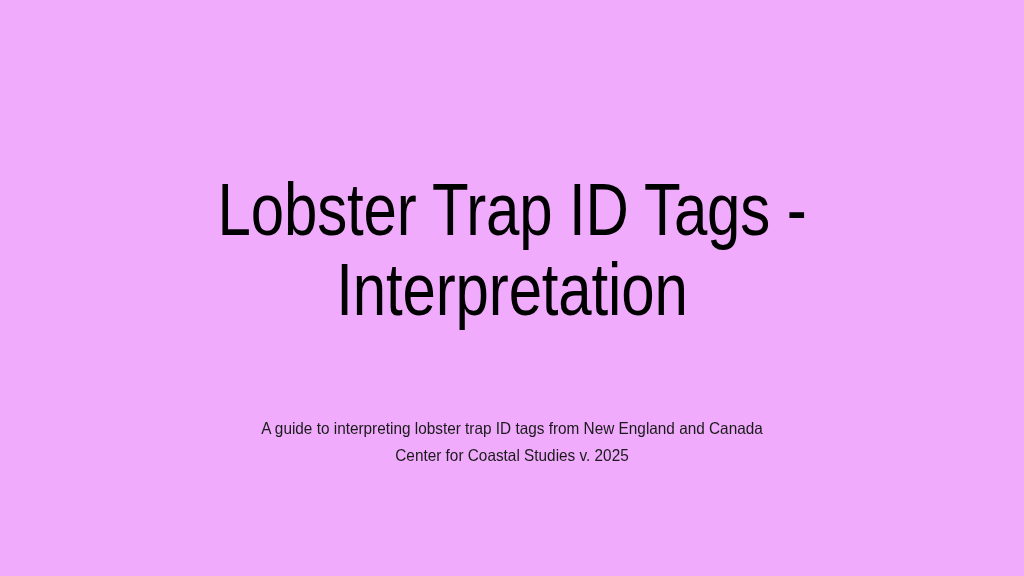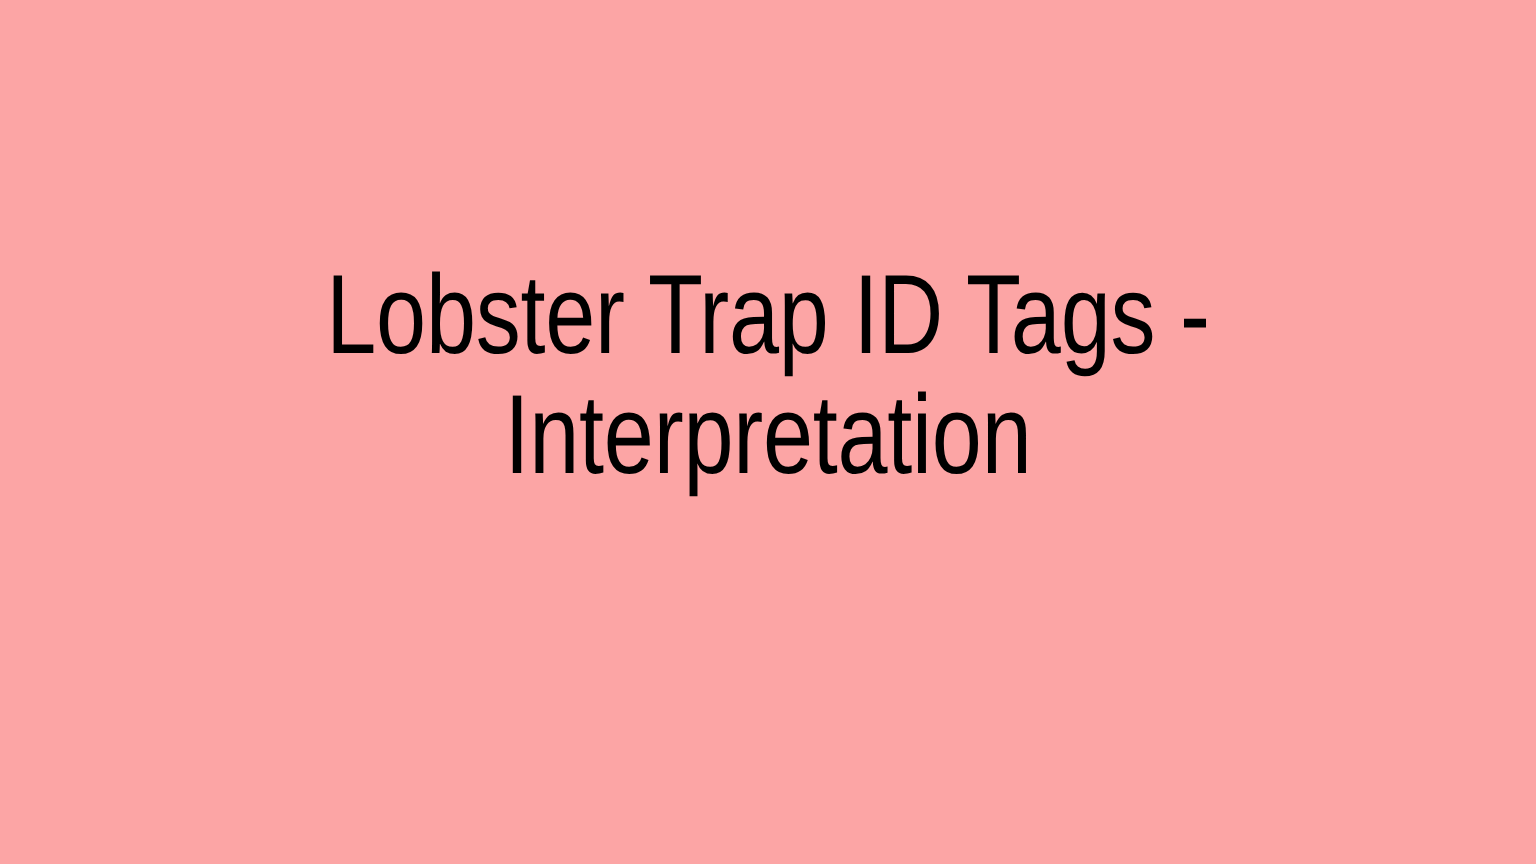--- a/index.html
+++ b/index.html
@@ -14,21 +14,21 @@
     background: #ffffff;
     font-family: "Liberation Sans", "DejaVu Sans", sans-serif;
     overflow: hidden;
   }
 
   
   .slide {
     position: relative;
     width: 1024px;
     height: 576px;
-    background: #fca5a5;
+    background: #f0abfc;
     box-sizing: border-box;
   }
 
   
   .title-block {
     position: absolute;
     left: 90px;
     top: 170px;
     width: 844px;
     text-align: center;
@@ -72,14 +72,18 @@
 </head>
 <body>
 
 <div class="slide">
 
   <div class="title-block">
     <h1 class="slide-title"><span>Lobster Trap ID Tags -</span>
 <span>Interpretation</span></h1>
   </div>
 
+  <div class="subtitle-block">
+    <span class="subtitle-line">A guide to interpreting lobster trap ID tags from New England and Canada</span>
+    <span class="subtitle-line">Center for Coastal Studies v. 2025</span>
+  </div>
 
 </div>
 
 </body></html>

